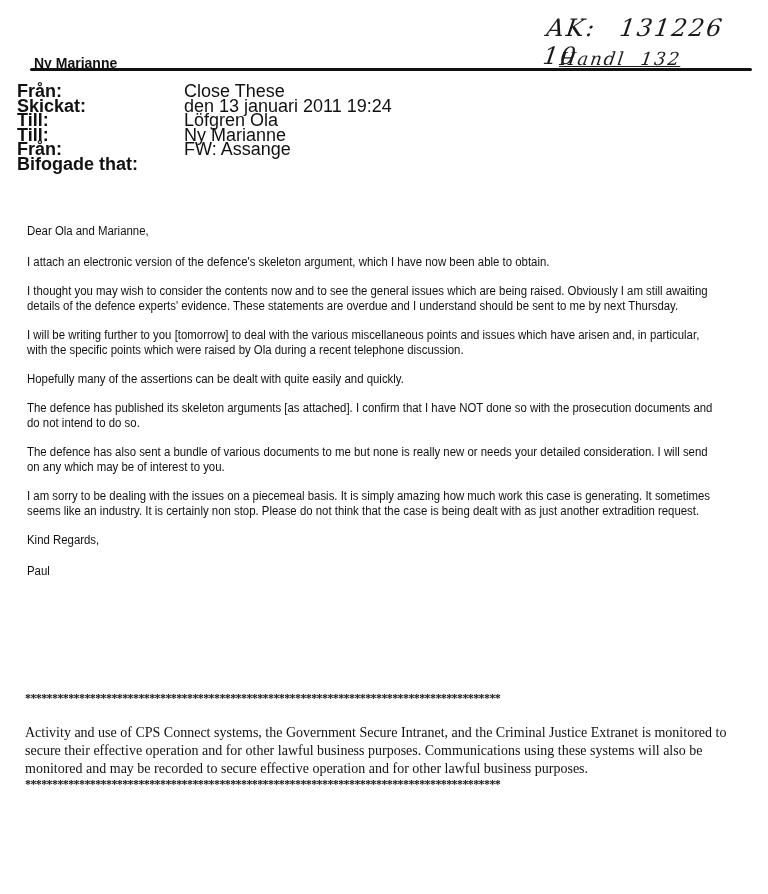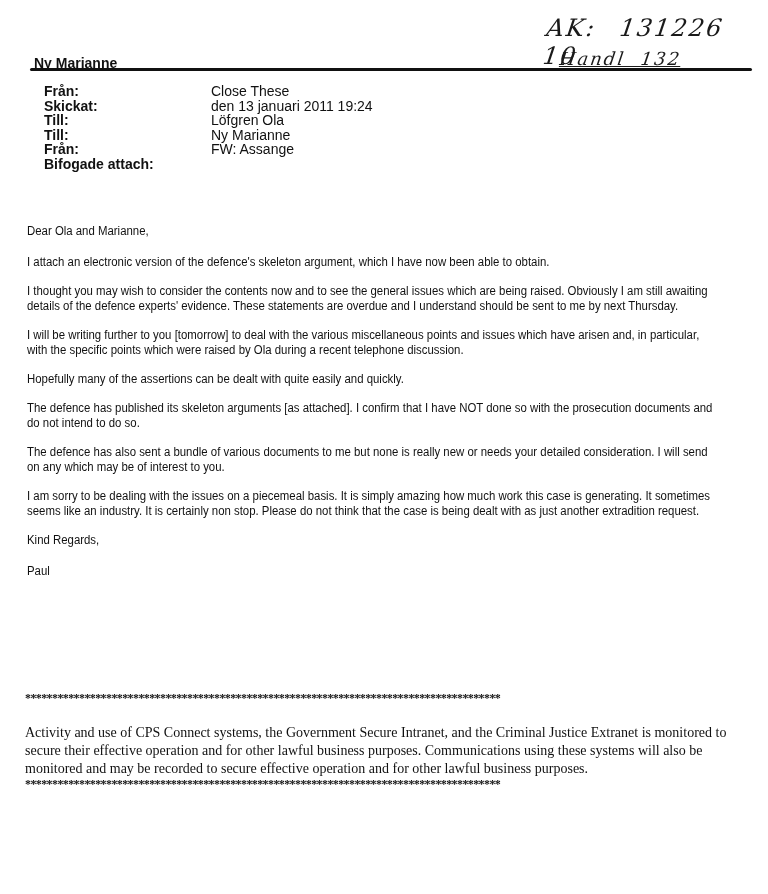--- a/index.html
+++ b/index.html
@@ -49,23 +49,23 @@
       position: absolute;
       left: 30px;
       top: 68px;
       width: 722px;
       height: 3px;
       background: #111;
       border-radius: 2px;
     }
     .meta {
       position: absolute;
-      left: 44px;
+      left: 17px;
       top: 84px;
-      font-size: 14px;
+      font-size: 18px;
       line-height: 14.5px;
     }
     .meta-row {
       display: flex;
       height: 14.5px;
     }
     .meta-label {
       width: 167px;
       font-weight: bold;
     }
@@ -146,21 +146,21 @@
   </div>
   <div class="meta-row">
     <span class="meta-label">Till:</span>
     <span class="meta-value">Ny Marianne</span>
   </div>
   <div class="meta-row">
     <span class="meta-label">Från:</span>
     <span class="meta-value">FW: Assange</span>
   </div>
   <div class="meta-row">
-    <span class="meta-label">Bifogade attach:</span>
+    <span class="meta-label">Bifogade that:</span>
   </div>
 </div>
 
 <div class="body-text">
   <p class="greeting">Dear Ola and Marianne,</p>
   <p>I attach an electronic version of the defence's skeleton argument, which I have now been able to obtain.</p>
   <p>I thought you may wish to consider the contents now and to see the general issues which are being raised. Obviously I am still awaiting details of the defence experts' evidence. These statements are overdue and I understand should be sent to me by next Thursday.</p>
   <p>I will be writing further to you [tomorrow] to deal with the various miscellaneous points and issues which have arisen and, in particular, with the specific points which were  raised by Ola during a recent telephone discussion.</p>
   <p>Hopefully many of the assertions can be dealt with quite easily and quickly.</p>
   <p>The defence has published its skeleton arguments [as attached]. I confirm that I have NOT done so with the prosecution documents and do not intend to do so.</p>

